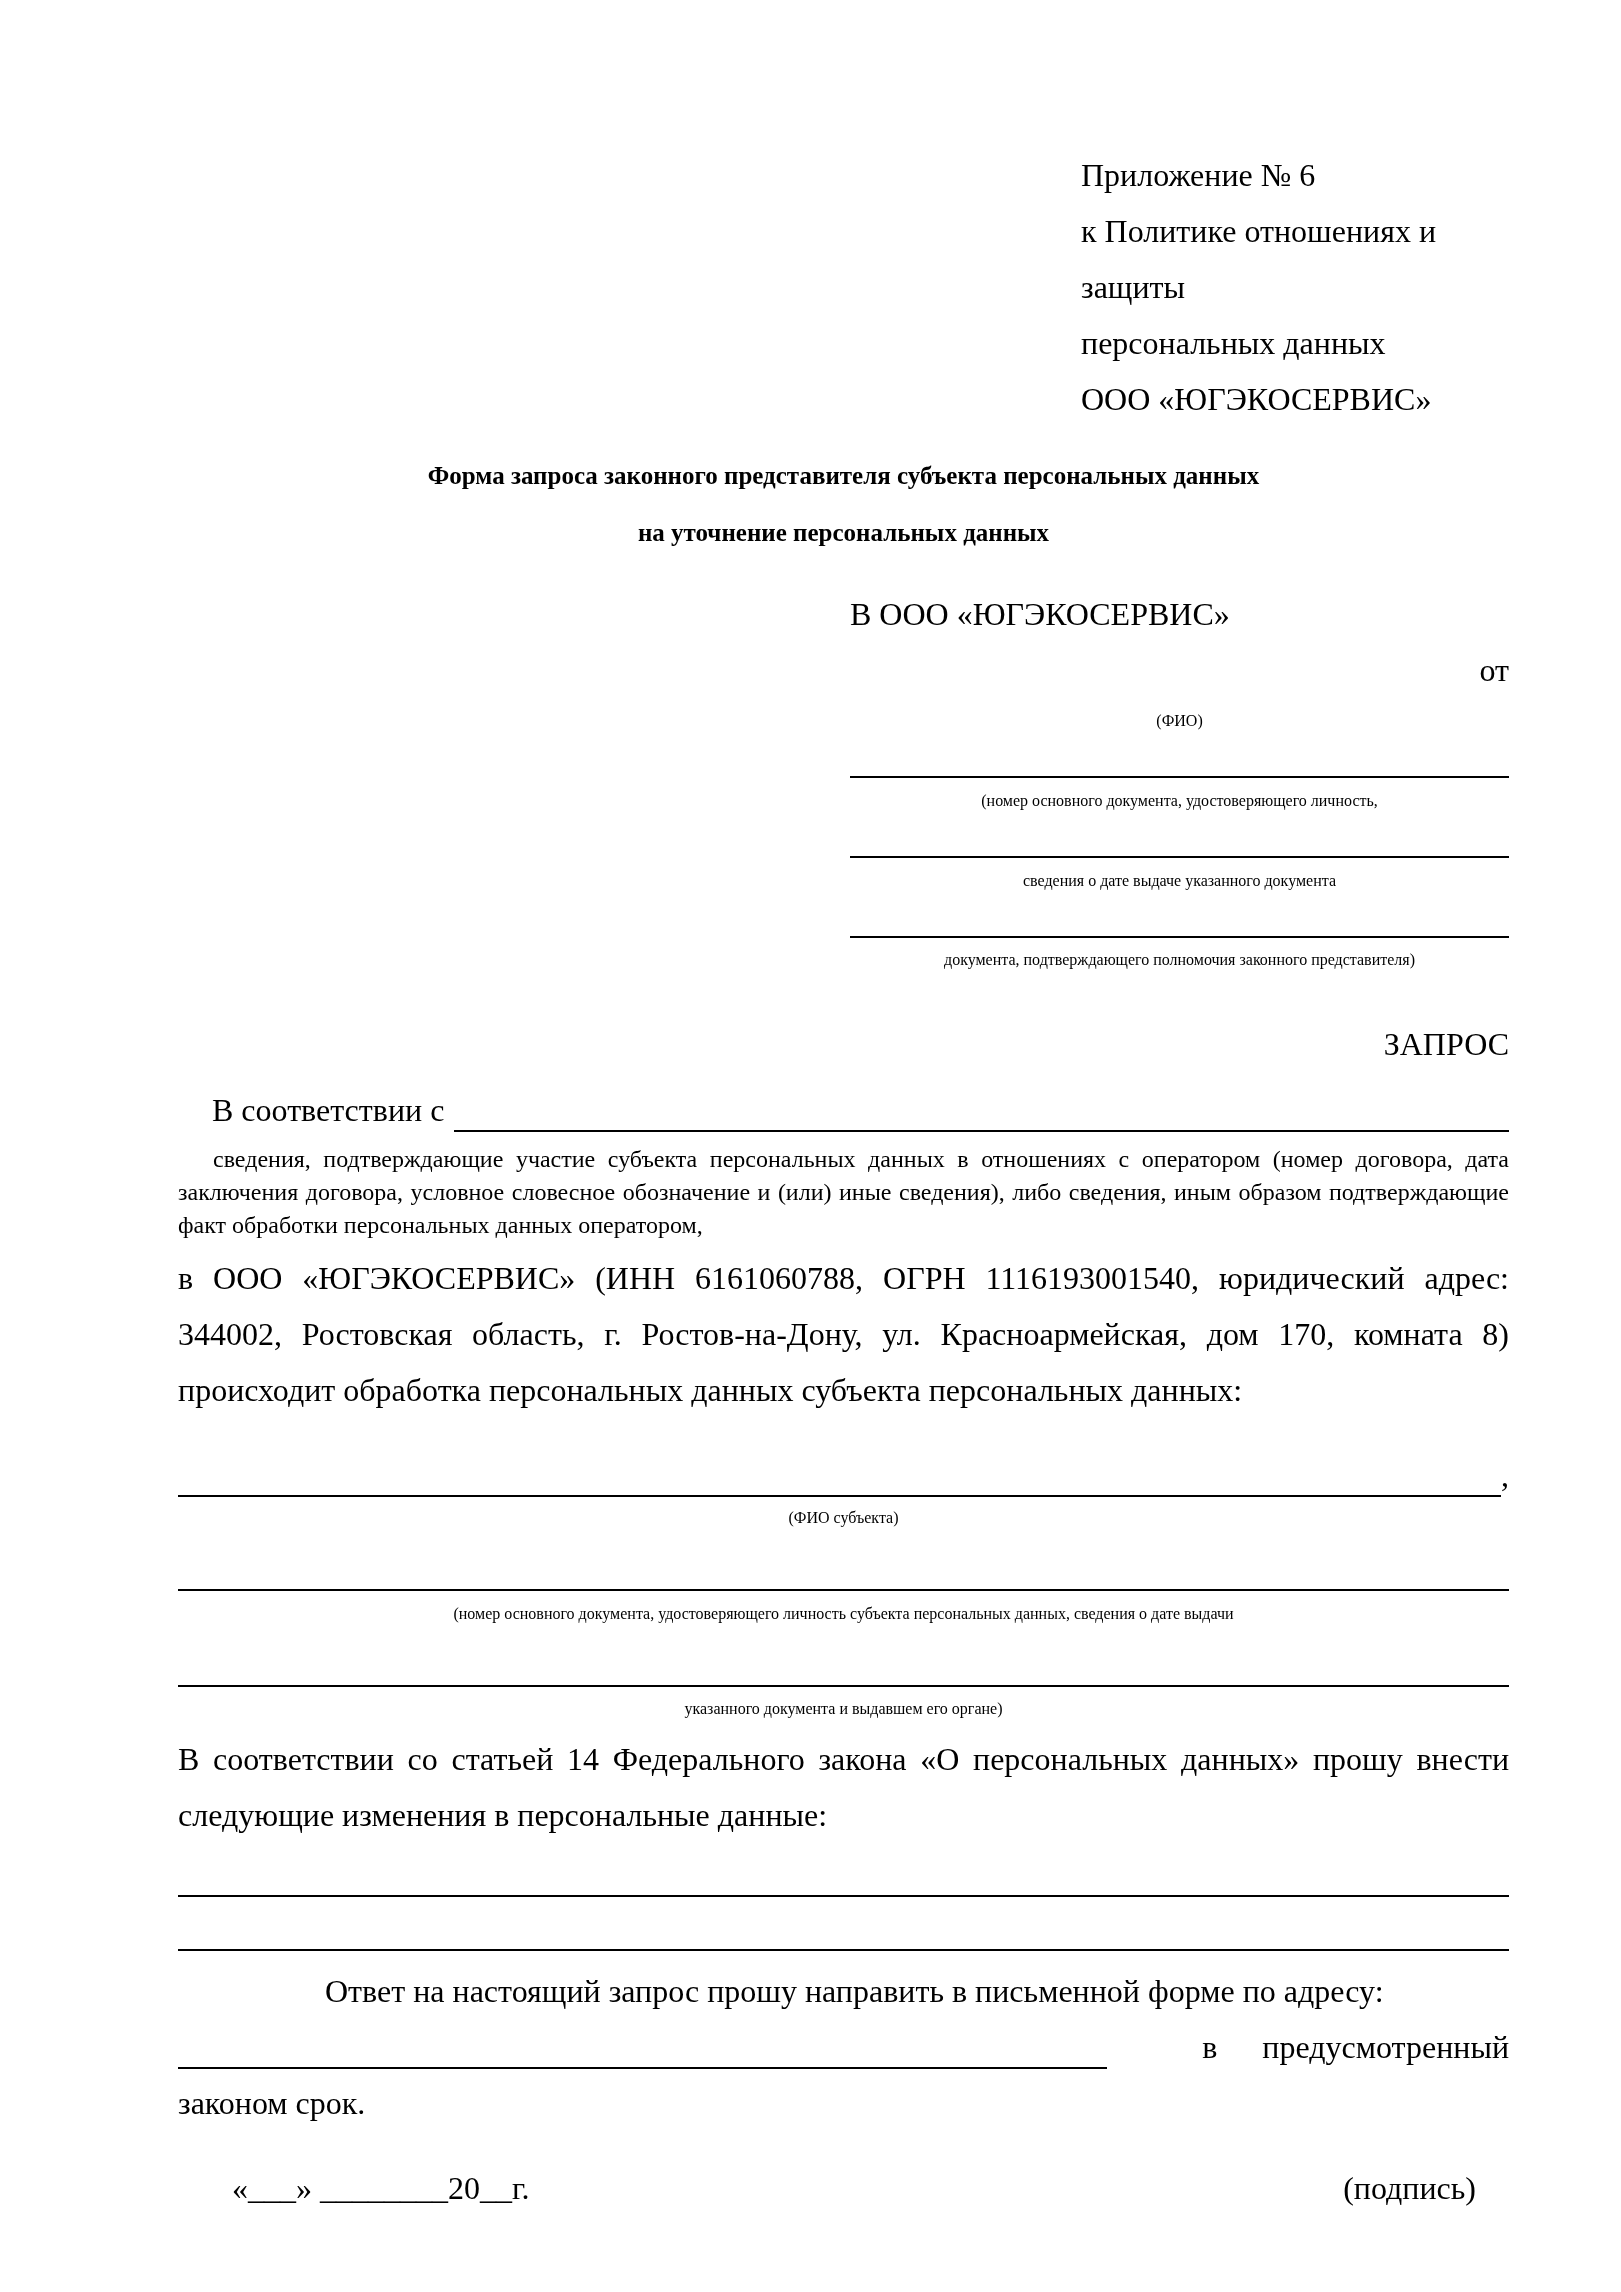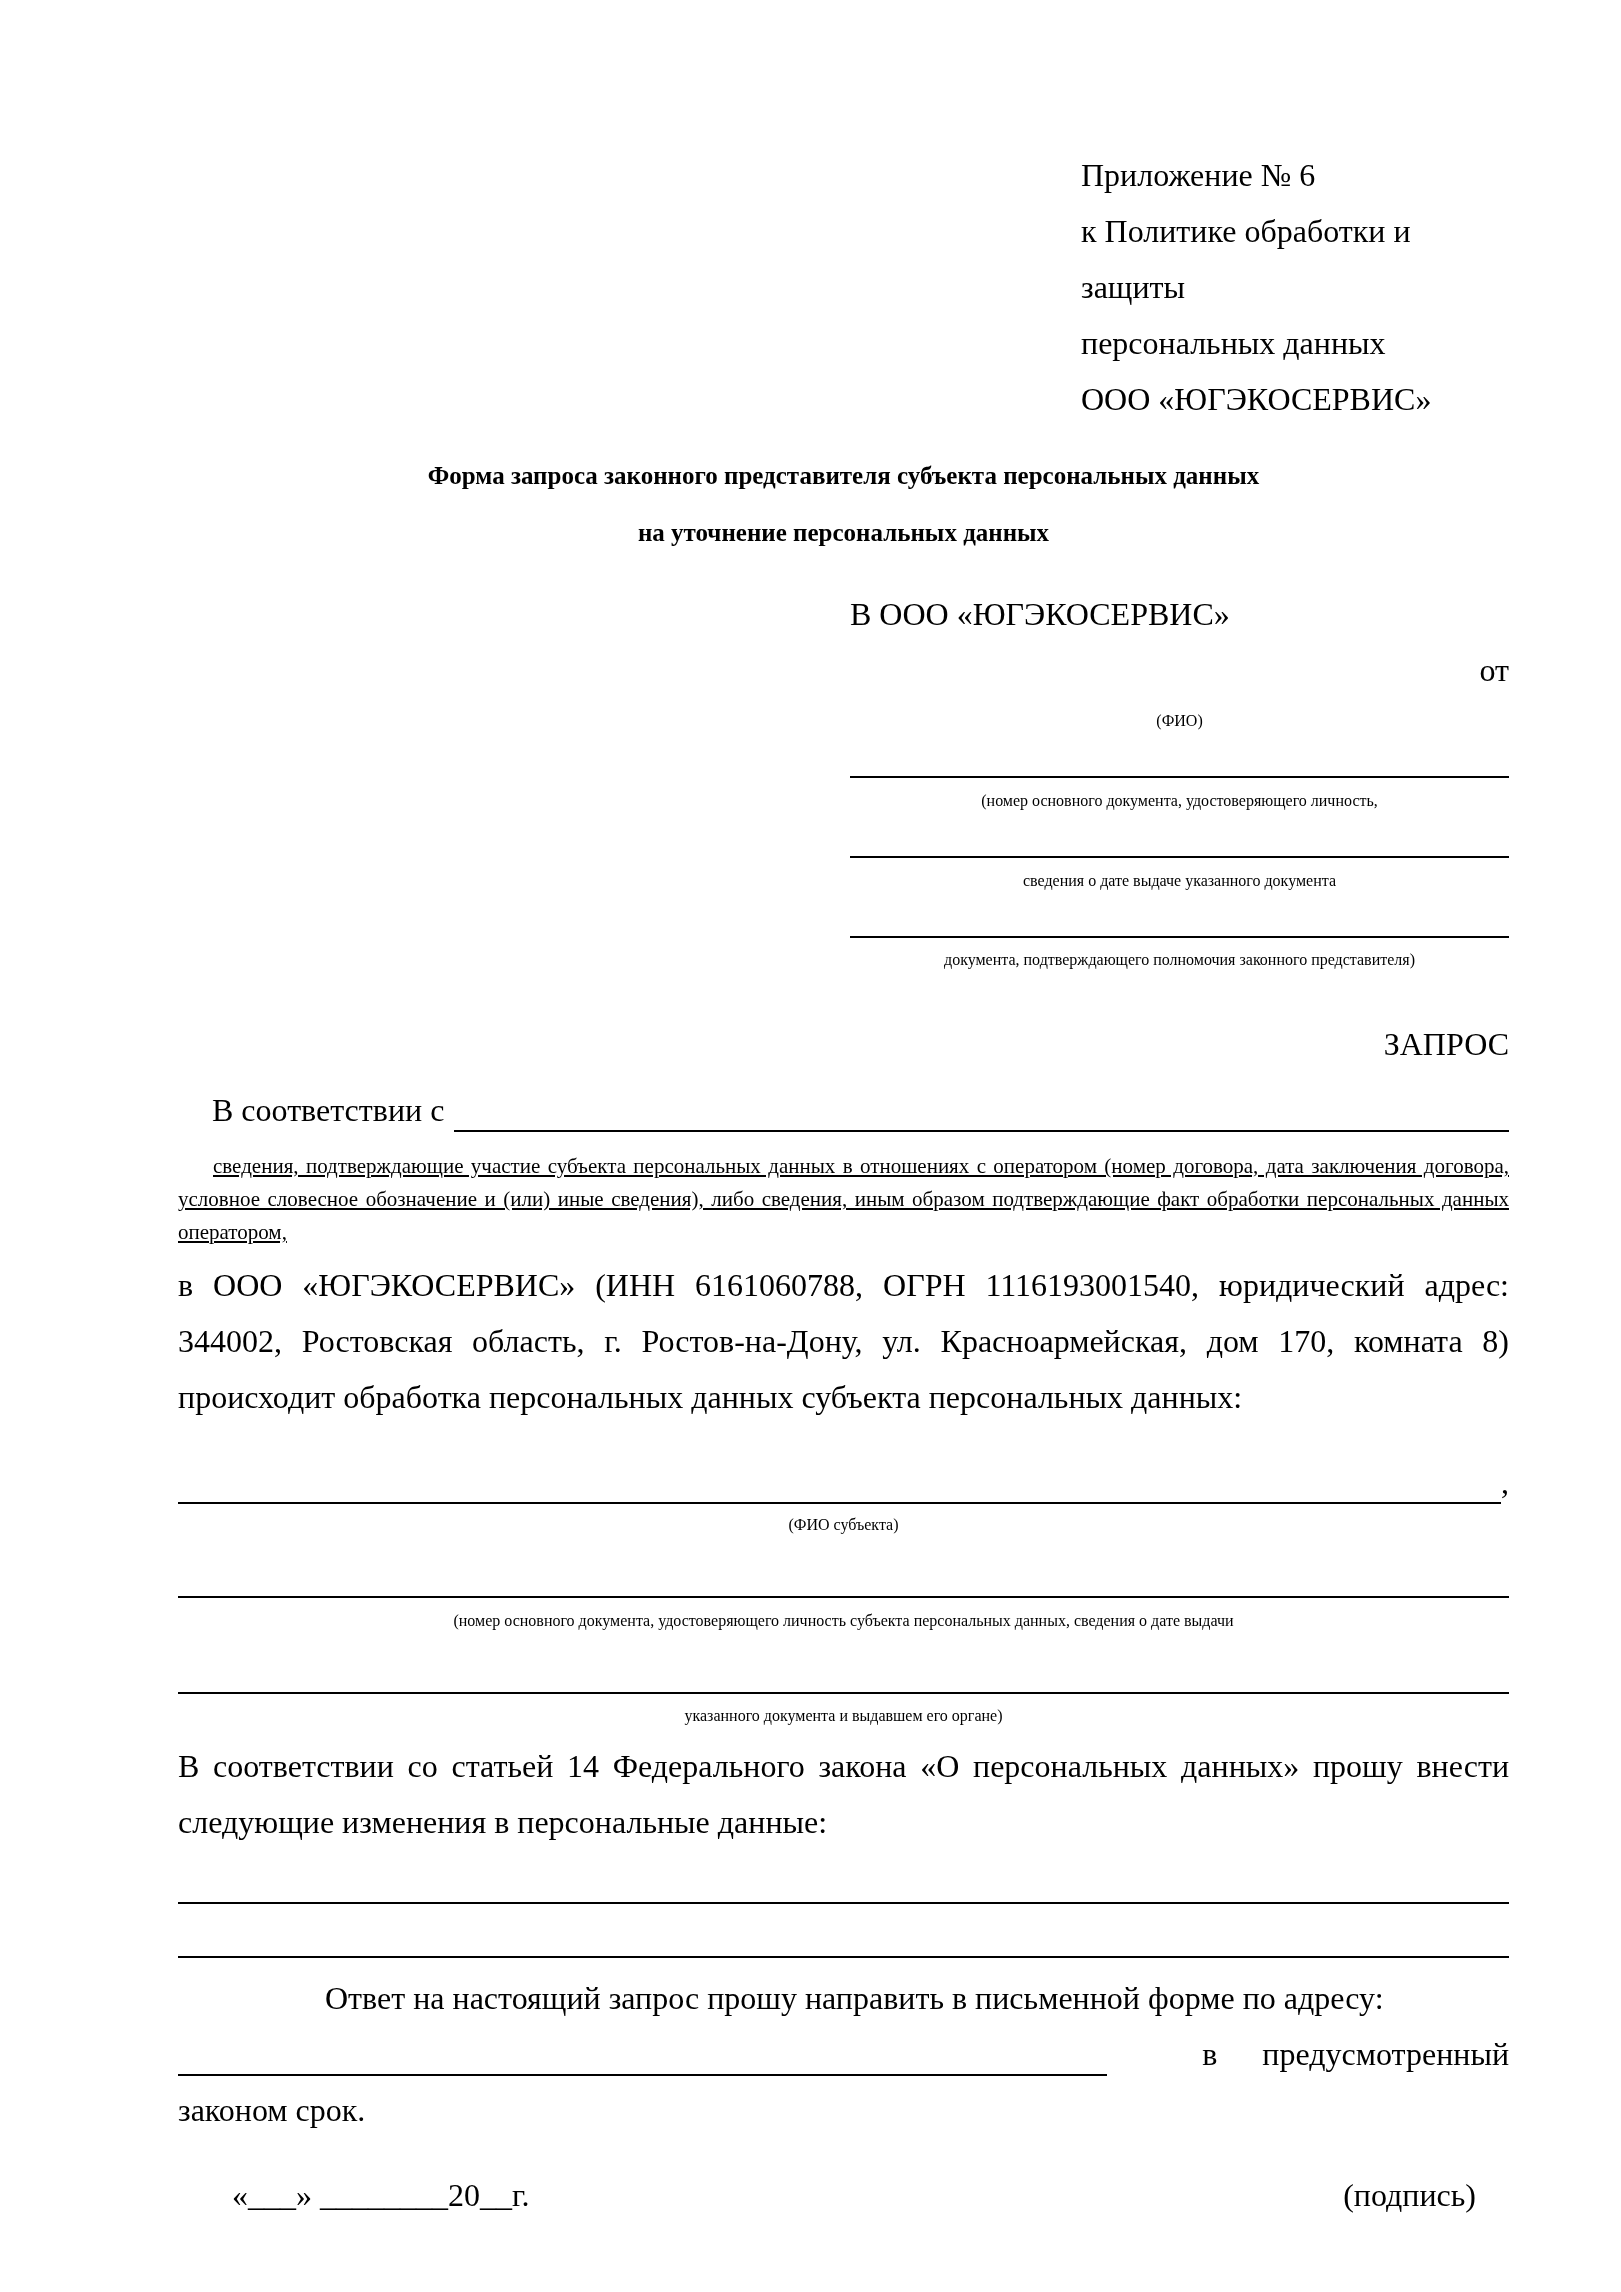--- a/index.html
+++ b/index.html
@@ -24,21 +24,21 @@
   .addr-to{line-height:56px;}
   .frow{display:flex;align-items:flex-end;flex-direction:column;}
   .frow .lbl{white-space:pre;}
   .fill-line{flex:1;border-bottom:2.9px solid #000;margin-bottom:5.9px;margin-left:9.8px;}
   .cap{font-size:16px;line-height:29px;text-align:center;}
   .addr-field .rule{height:41px;border-bottom:2.9px solid #000;}
   .addr-field .cap{margin-top:7.8px;}
   
   .zapros{margin-top:51px;text-align:right;line-height:39px;}
   .intro{display:flex;align-items:flex-end;margin-top:17.6px;padding-left:34px;}
-  .fine{font-size:21px;line-height:33px;text-align:justify;text-indent:35px;margin-top:12px;text-decoration:underline;}
+  .fine{font-size:24px;line-height:33px;text-align:justify;text-indent:35px;margin-top:5px;}
   .para{text-align:justify;margin-top:7.8px;}
   .comma-row{display:flex;align-items:flex-end;margin-top:29px;}
   .comma-row .fill-line{margin-left:0;}
   .wide-field .rule{height:57px;border-bottom:2.9px solid #000;}
   .wide-field .cap{margin-top:7.8px;}
   .blank-rule{height:52px;border-bottom:2.9px solid #000;}
   
   .resp1{text-align:justify;text-indent:147px;margin-top:11.8px;}
   .resp2{display:flex;align-items:flex-end;justify-content:space-between;}
   .resp2 .addr-line{width:929px;border-bottom:2.9px solid #000;margin-bottom:5.9px;}
@@ -48,21 +48,21 @@
   .sigrow .date{padding-left:54px;white-space:pre;}
   .sig-group{display:flex;align-items:flex-end;}
 </style>
 </head>
 <body>
 
 <div class="page">
 
   <div class="hdr">
     <div>Приложение № 6</div>
-    <div>к Политике обработки и защиты</div>
+    <div>к Политике отношениях и защиты</div>
     <div>персональных данных</div>
     <div>ООО «ЮГЭКОСЕРВИС»</div>
   </div>
 
   <div class="title">
     <div>Форма запроса законного представителя субъекта персональных данных</div>
     <div>на уточнение персональных данных</div>
   </div>
 
   <div class="addr">

